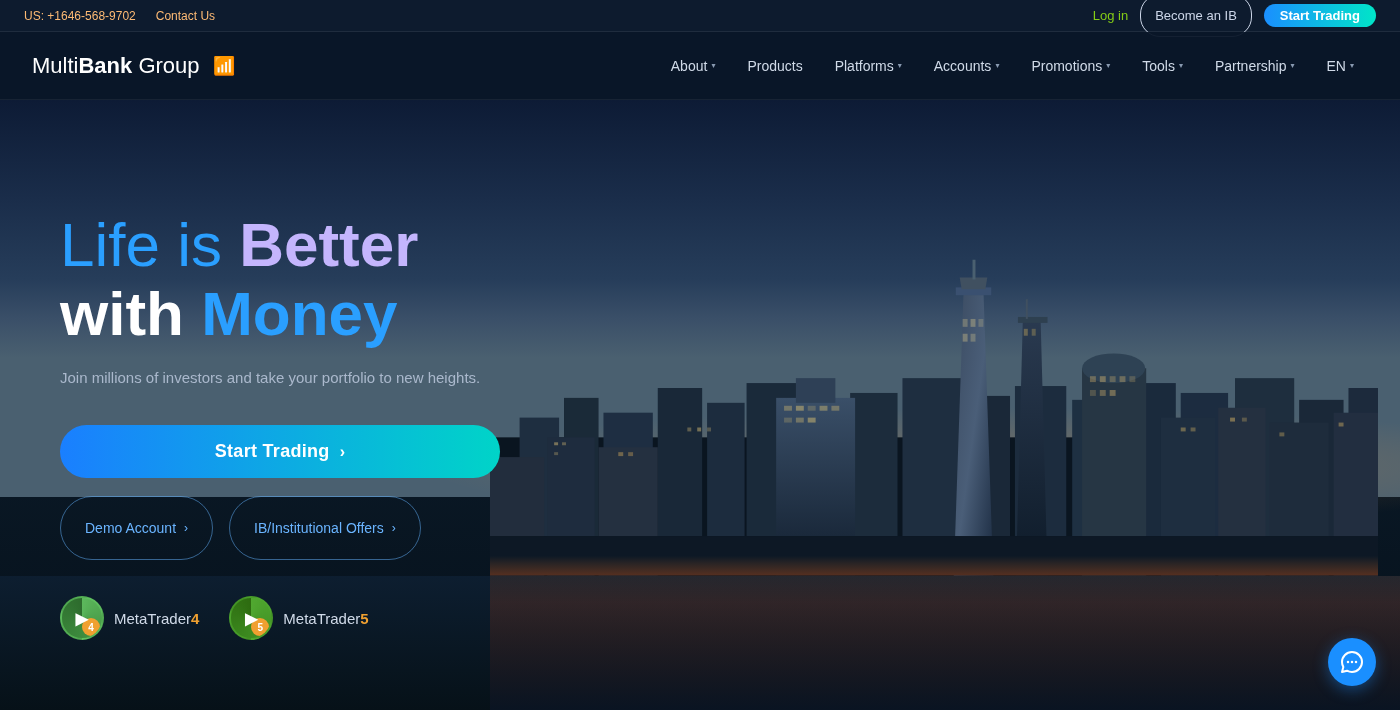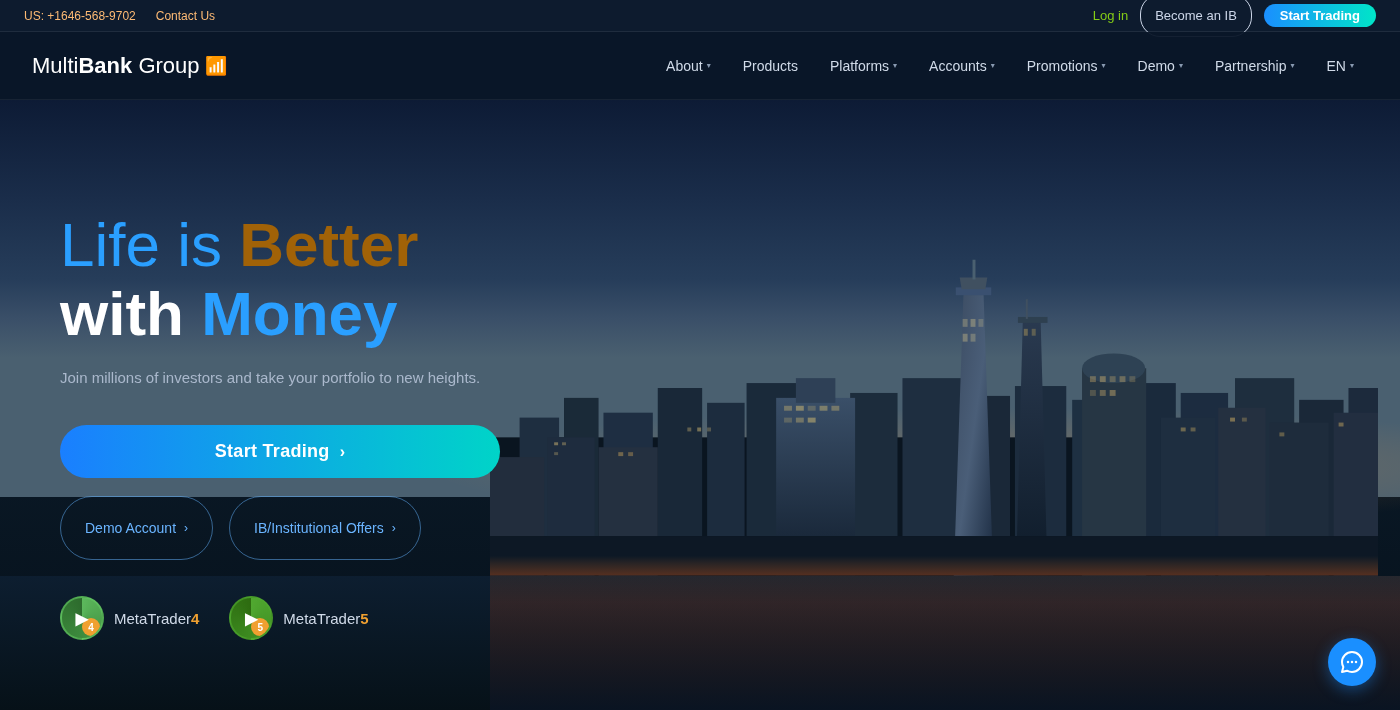--- a/index.html
+++ b/index.html
@@ -47,21 +47,21 @@
       align-items: center;
       justify-content: space-between;
       padding: 0 32px;
       border-bottom: 1px solid rgba(255,255,255,0.06);
       position: relative;
       z-index: 10;
     }
     .logo {
       display: flex;
       align-items: center;
-      gap: 4px;
+      gap: 12px;
     }
     .logo-text {
       font-size: 22px;
       font-weight: 400;
       color: #fff;
     }
     .logo-text .multi { color: #fff; font-weight: 300; }
     .logo-text .bank { color: #fff; font-weight: 700; }
     .logo-text .group { color: #fff; font-weight: 300; }
     .logo-icon {
@@ -171,21 +171,21 @@
       justify-content: center;
     }
 
     .hero-title {
       font-size: 62px;
       font-weight: 400;
       line-height: 1.12;
       margin-bottom: 18px;
     }
     .hero-title .life { color: #2a9fff; font-weight: 400; text-align: right; }
-    .hero-title .better { color: #a16207; font-weight: 700; }
+    .hero-title .better { color: #c4b5fd; font-weight: 700; }
     .hero-title .with { color: #fff; font-weight: 700; }
     .hero-title .money { color: #2a9fff; font-weight: 700; }
 
     .hero-subtitle {
       color: #aab8cc;
       font-size: 15px;
       margin-bottom: 36px;
       line-height: 1.5;
     }
 
@@ -337,21 +337,21 @@
     </div>
     <div class="nav-item">
       <span>Accounts</span>
       <span class="arrow">▾</span>
     </div>
     <div class="nav-item">
       <span>Promotions</span>
       <span class="arrow">▾</span>
     </div>
     <div class="nav-item">
-      <span>Demo</span>
+      <span>Tools</span>
       <span class="arrow">▾</span>
     </div>
     <div class="nav-item">
       <span>Partnership</span>
       <span class="arrow">▾</span>
     </div>
     <div class="nav-item">
       <span>EN</span>
       <span class="arrow">▾</span>
     </div>

